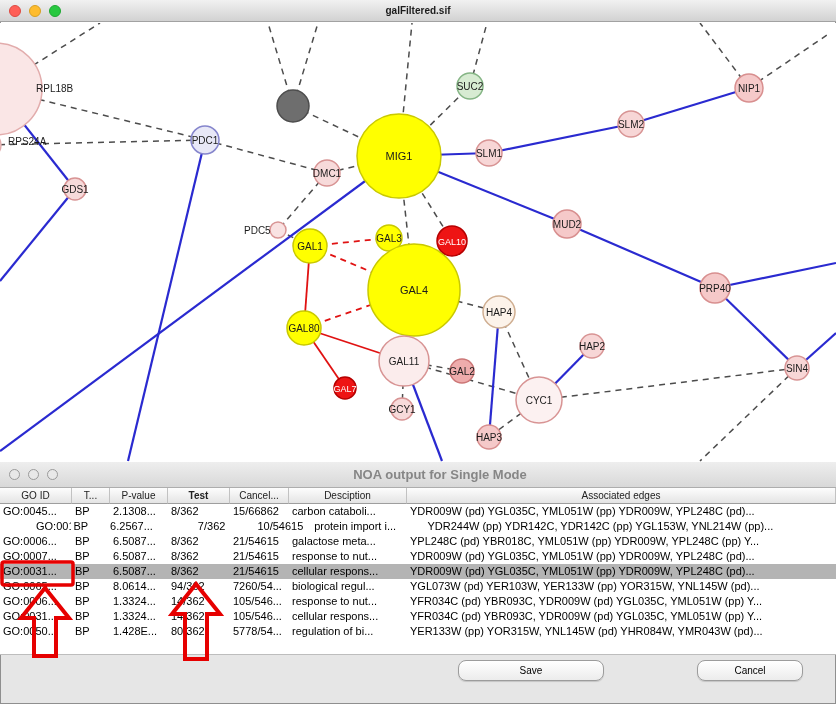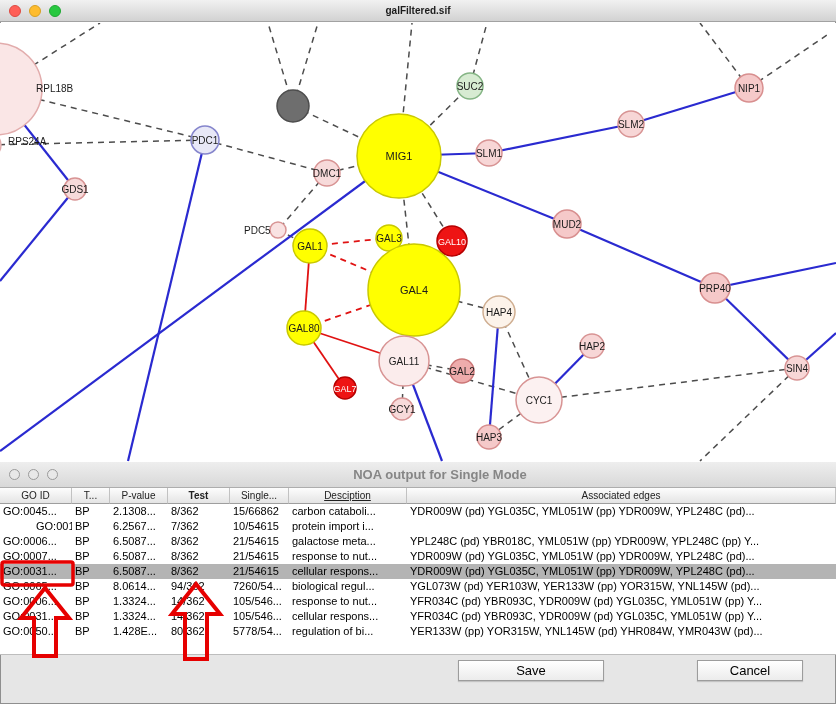--- a/index.html
+++ b/index.html
@@ -28,22 +28,22 @@
 
   .table-area { position: absolute; left: 0; top: 26px; width: 836px; height: 167px; background: #fff; border-bottom: 1px solid #bdbdbd; }
   .table-header { display: flex; height: 16px; }
   .th { height: 16px; line-height: 15px; font-size: 10px; text-align: center; color: #222;
         background: linear-gradient(#fdfdfd, #e4e4e4); border-right: 1px solid #c2c2c2; border-bottom: 1px solid #9e9e9e;
         overflow: hidden; white-space: nowrap; }
   .tr { display: flex; height: 15px; background: #fff; }
   .tr.selected { background: #b4b4b4; }
   .td { font-size: 11px; line-height: 15px; padding-left: 3px; white-space: nowrap; overflow: hidden; color: #000; }
 
-  .btn { position: absolute; height: 21px; border: 1px solid #9c9c9c; border-radius: 0;
-         background: linear-gradient(#ffffff, #ececec); font-size: 13px; line-height: 19px; text-align: center;
+  .btn { position: absolute; height: 21px; border: 1px solid #9c9c9c; border-radius: 8px;
+         background: linear-gradient(#ffffff, #ececec); font-size: 10px; line-height: 19px; text-align: center;
          color: #000; box-shadow: 0 1px 1px rgba(0,0,0,0.15); cursor: default; }
   #save-btn   { left: 458px; top: 198px; width: 146px; }
   #cancel-btn { left: 697px; top: 198px; width: 106px; }
 
   #annotation-svg { position: absolute; left: 0; top: 0; width: 836px; height: 242px; pointer-events: none; z-index: 6; }
 </style>
 </head>
 <body>
 
 <div class="page">
@@ -174,41 +174,42 @@
       </div>
       <div class="title">NOA output for Single Mode</div>
     </div>
 
     <div class="table-area">
       <div class="table-header" id="noa-header">
           <div class="th" style="width: 72px;">GO ID</div>
           <div class="th" style="width: 38px;">T...</div>
           <div class="th" style="width: 58px;">P-value</div>
           <div class="th" style="width: 62px; font-weight: bold;">Test</div>
-          <div class="th" style="width: 59px;">Single...</div>
-          <div class="th" style="width: 118px; text-decoration: underline;">Desciption</div>
+          <div class="th" style="width: 59px;">Cancel...</div>
+          <div class="th" style="width: 118px;">Desciption</div>
           <div class="th" style="width: 429px;">Associated edges</div>
         </div>
       <div id="noa-body">
           <div class="tr">
             <div class="td" style="width: 72px;">GO:0045...</div>
             <div class="td" style="width: 38px;">BP</div>
             <div class="td" style="width: 58px;">2.1308...</div>
             <div class="td" style="width: 62px;">8/362</div>
             <div class="td" style="width: 59px;">15/66862</div>
             <div class="td" style="width: 118px;">carbon cataboli...</div>
             <div class="td" style="width: 429px;">YDR009W (pd) YGL035C, YML051W (pp) YDR009W, YPL248C (pd)...</div>
           </div>
           <div class="tr">
             <div class="td" style="width: 72px; padding-left: 36px;">GO:0016...</div>
             <div class="td" style="width: 38px;">BP</div>
             <div class="td" style="width: 58px;">6.2567...</div>
-            <div class="td" style="width: 62px;">7/362</div>
+            <div class="td" style="width: 62px; margin-left: 32px;">7/362</div>
             <div class="td" style="width: 59px;">10/54615</div>
             <div class="td" style="width: 118px;">protein import i...</div>
+            <div class="td" style="width: 429px;">YDR244W (pp) YDR142C, YDR142C (pp) YGL153W, YNL214W (pp)...</div>
           </div>
           <div class="tr">
             <div class="td" style="width: 72px;">GO:0006...</div>
             <div class="td" style="width: 38px;">BP</div>
             <div class="td" style="width: 58px;">6.5087...</div>
             <div class="td" style="width: 62px;">8/362</div>
             <div class="td" style="width: 59px;">21/54615</div>
             <div class="td" style="width: 118px;">galactose meta...</div>
             <div class="td" style="width: 429px;">YPL248C (pd) YBR018C, YML051W (pp) YDR009W, YPL248C (pp) Y...</div>
           </div>

